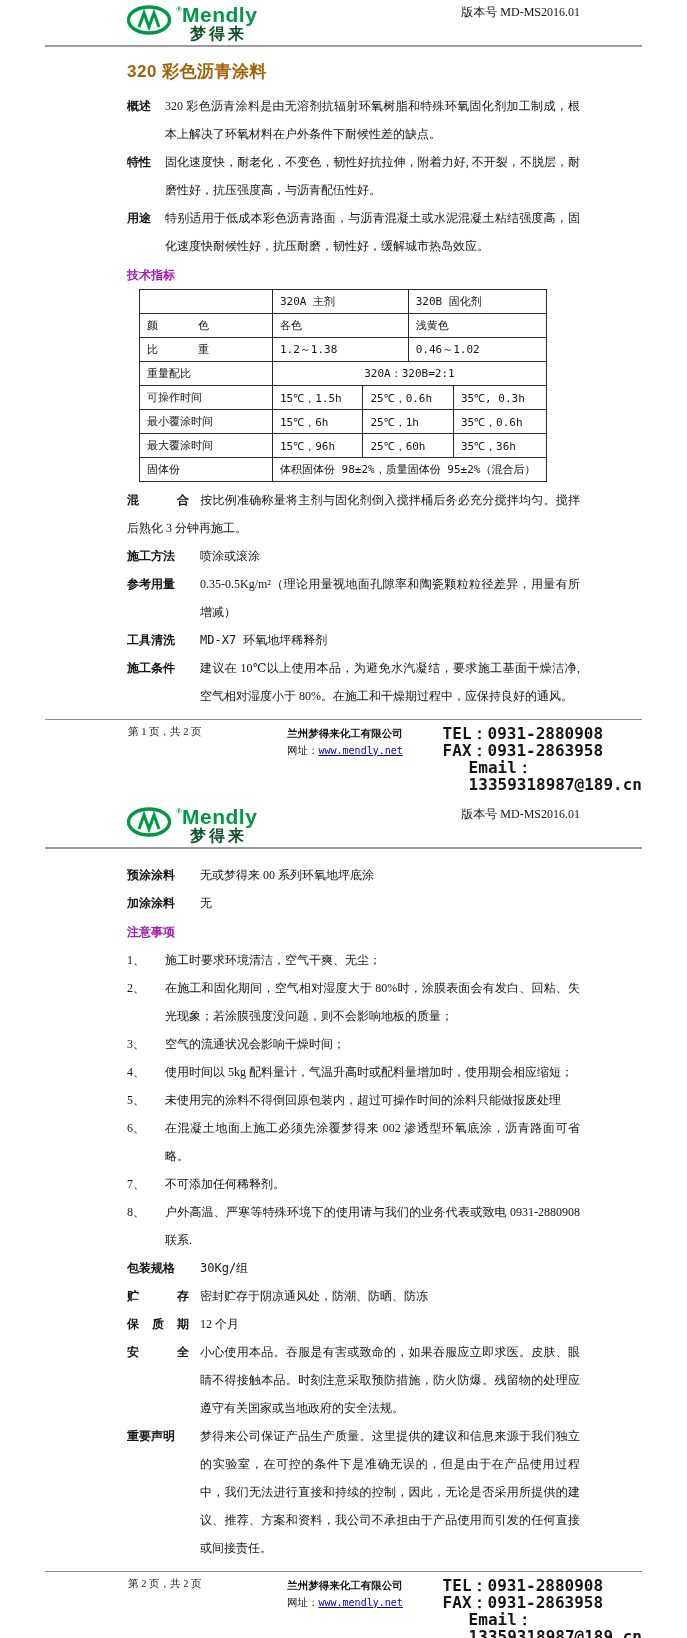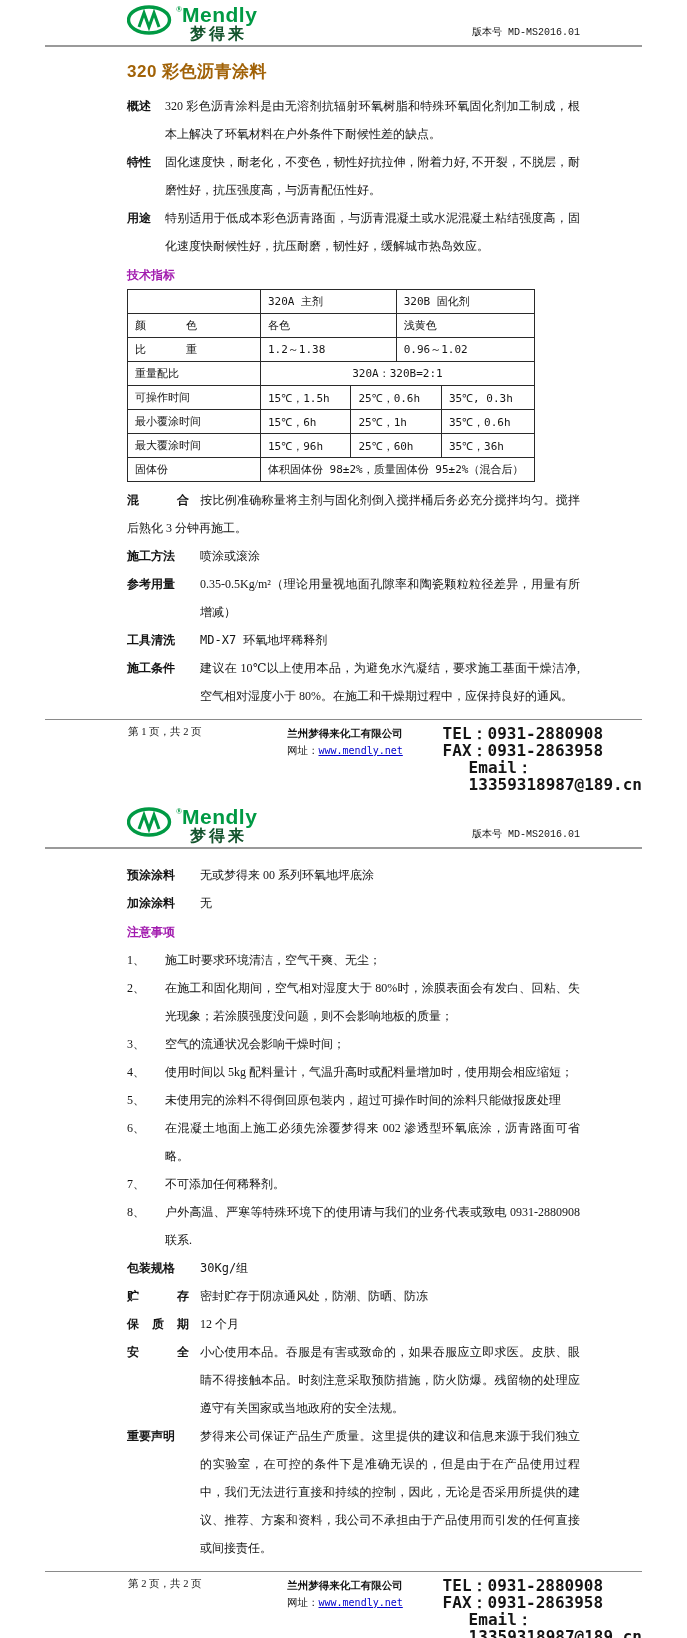--- a/index.html
+++ b/index.html
@@ -3,42 +3,42 @@
 <meta charset="utf-8">
 <style>
   html,body{margin:0;padding:0;}
   body{
     width:687px;height:1638px;overflow:hidden;background:#ffffff;
     font-family:"Liberation Serif","DejaVu Serif",serif;color:#141414;
     -webkit-font-smoothing:antialiased;
   }
   .sheet{width:687px;position:relative;}
   
-  .hdr{display:flex;justify-content:space-between;align-items:flex-end;
+  .hdr{display:flex;justify-content:space-between;
        padding:4px 107px 1px 127px;}
   .logo{display:flex;align-items:flex-start;}
   .logo-text{margin-left:3px;line-height:1;}
   .logo-en{font-family:"Liberation Sans",sans-serif;font-weight:bold;
            font-size:21px;color:#009A44;letter-spacing:0.5px;}
   .logo-reg{font-size:8px;vertical-align:10px;color:#009A44;font-weight:bold;}
   .logo-cn{font-family:"Liberation Sans",sans-serif;font-weight:bold;
            font-size:16px;color:#14532d;letter-spacing:3px;padding-left:14px;margin-top:1px;}
-  .version{font-size:10px;padding-bottom:3px;white-space:nowrap;font-family:Liberation Mono, monospace;}
+  .version{font-size:12px;padding-bottom:3px;white-space:nowrap;}
   .hrule{border:none;border-top:2px solid #9a9a9a;margin:2px 45px 0;}
   
   .content{padding:0 107px 0 127px;font-size:12px;}
   h1.title{font-family:"Liberation Sans",sans-serif;font-size:17px;
            margin:13px 0 9px;letter-spacing:0.5px;color:#a16207;}
   .sec{display:flex;line-height:28px;}
   .sec .lb{flex:0 0 38px;font-weight:bold;font-family:"Liberation Sans",sans-serif;white-space:nowrap;}
   .sec.w4 .lb{flex:0 0 73px;}
   .sec .tx{flex:1;text-align:justify;}
   h2.sub{font-family:"Liberation Sans",sans-serif;font-size:12px;margin:7px 0 5px;color:#a21caf;}
   
-  table.tech{border-collapse:collapse;width:408px;font-size:11px;margin:1px 0 4px;
+  table.tech{border-collapse:collapse;width:408px;font-size:11px;margin:1px 12px 4px;
              font-family:"DejaVu Sans Mono",monospace;}
   table.tech td{border:1px solid #2a2a2a;padding:3px 7px;height:17px;vertical-align:middle;}
   table.tech td.lab{font-family:"Liberation Sans",sans-serif;width:118px;}
   table.tech td.ctr{text-align:center;}
   .jl{display:inline-block;width:62px;text-align-last:justify;}
   
   .ip{line-height:28px;text-align:justify;margin:0;}
   .il{display:inline-block;width:62px;text-align-last:justify;font-weight:bold;
       font-family:"Liberation Sans",sans-serif;margin-right:11px;}
   .hang{display:flex;line-height:28px;}
@@ -108,21 +108,21 @@
         <td colspan="3">320B 固化剂</td>
       </tr>
       <tr>
         <td class="lab"><span class="jl">颜色</span></td>
         <td colspan="3">各色</td>
         <td colspan="3">浅黄色</td>
       </tr>
       <tr>
         <td class="lab"><span class="jl">比重</span></td>
         <td colspan="3">1.2～1.38</td>
-        <td colspan="3">0.96～1.02</td>
+        <td colspan="3">0.46～1.02</td>
       </tr>
       <tr>
         <td class="lab">重量配比</td>
         <td colspan="6" class="ctr">320A：320B=2:1</td>
       </tr>
       <tr>
         <td class="lab">可操作时间</td>
         <td colspan="2">15℃，1.5h</td>
         <td colspan="2">25℃，0.6h</td>
         <td colspan="2">35℃, 0.3h</td>

